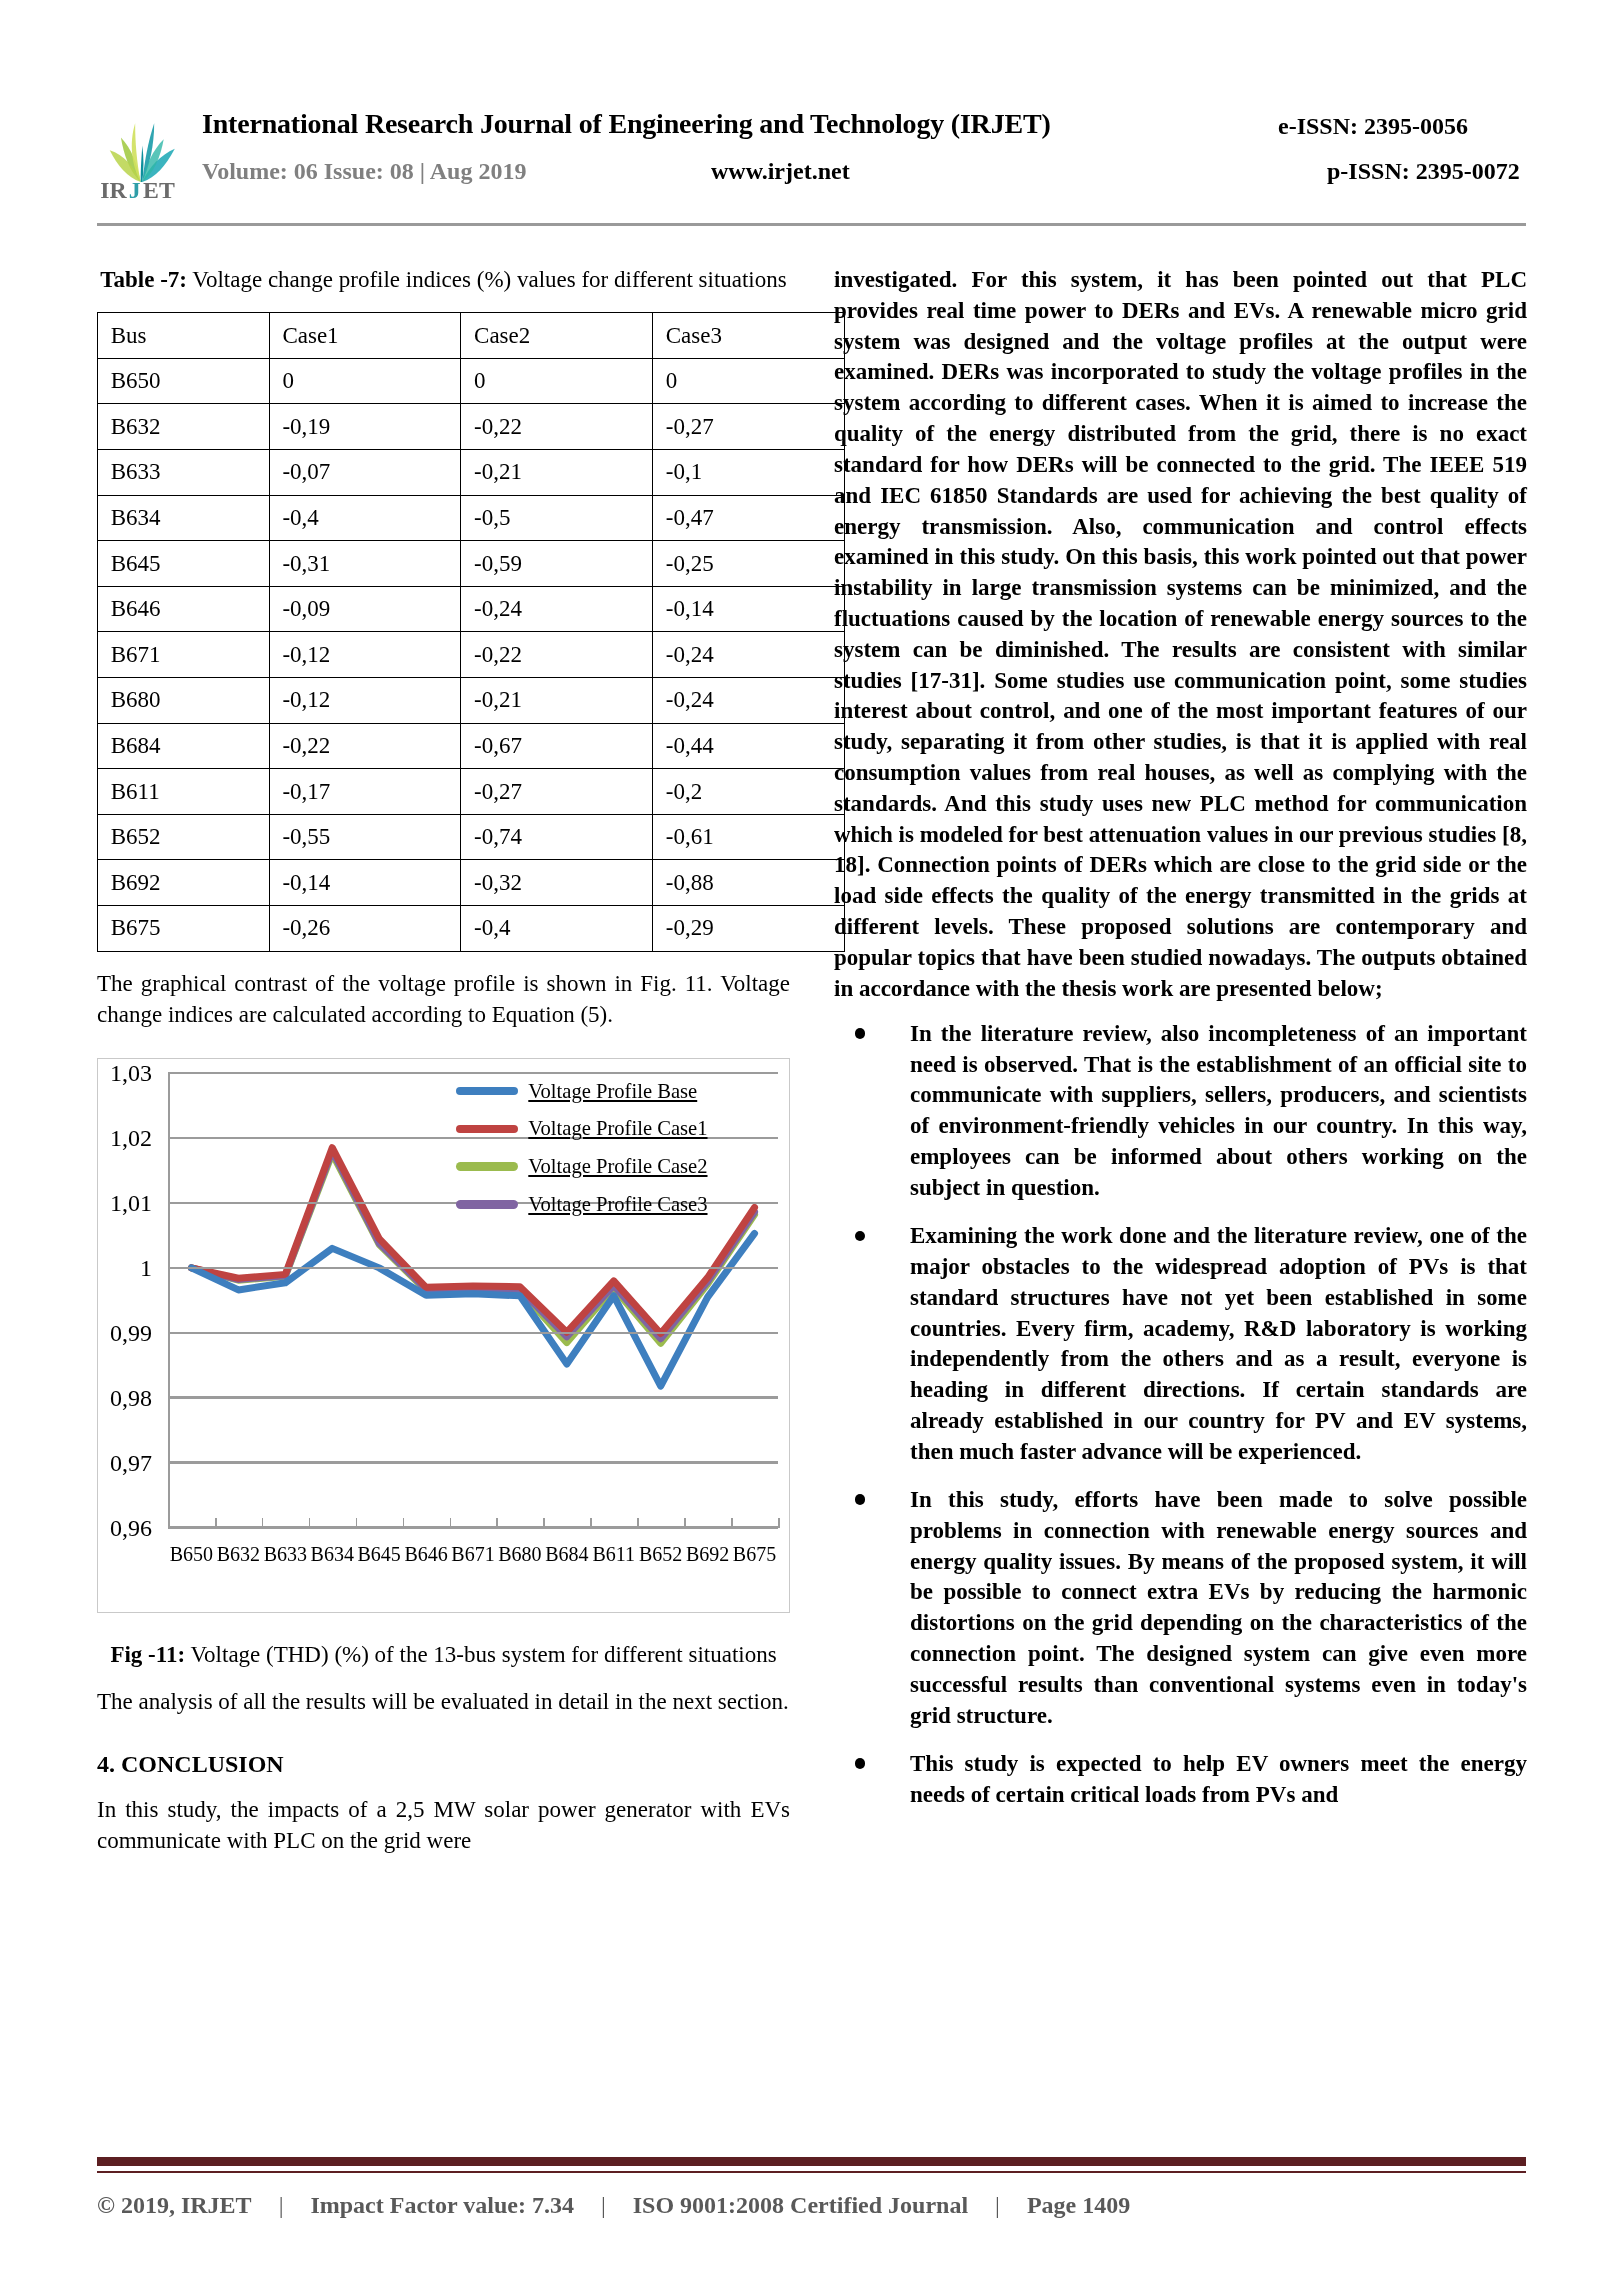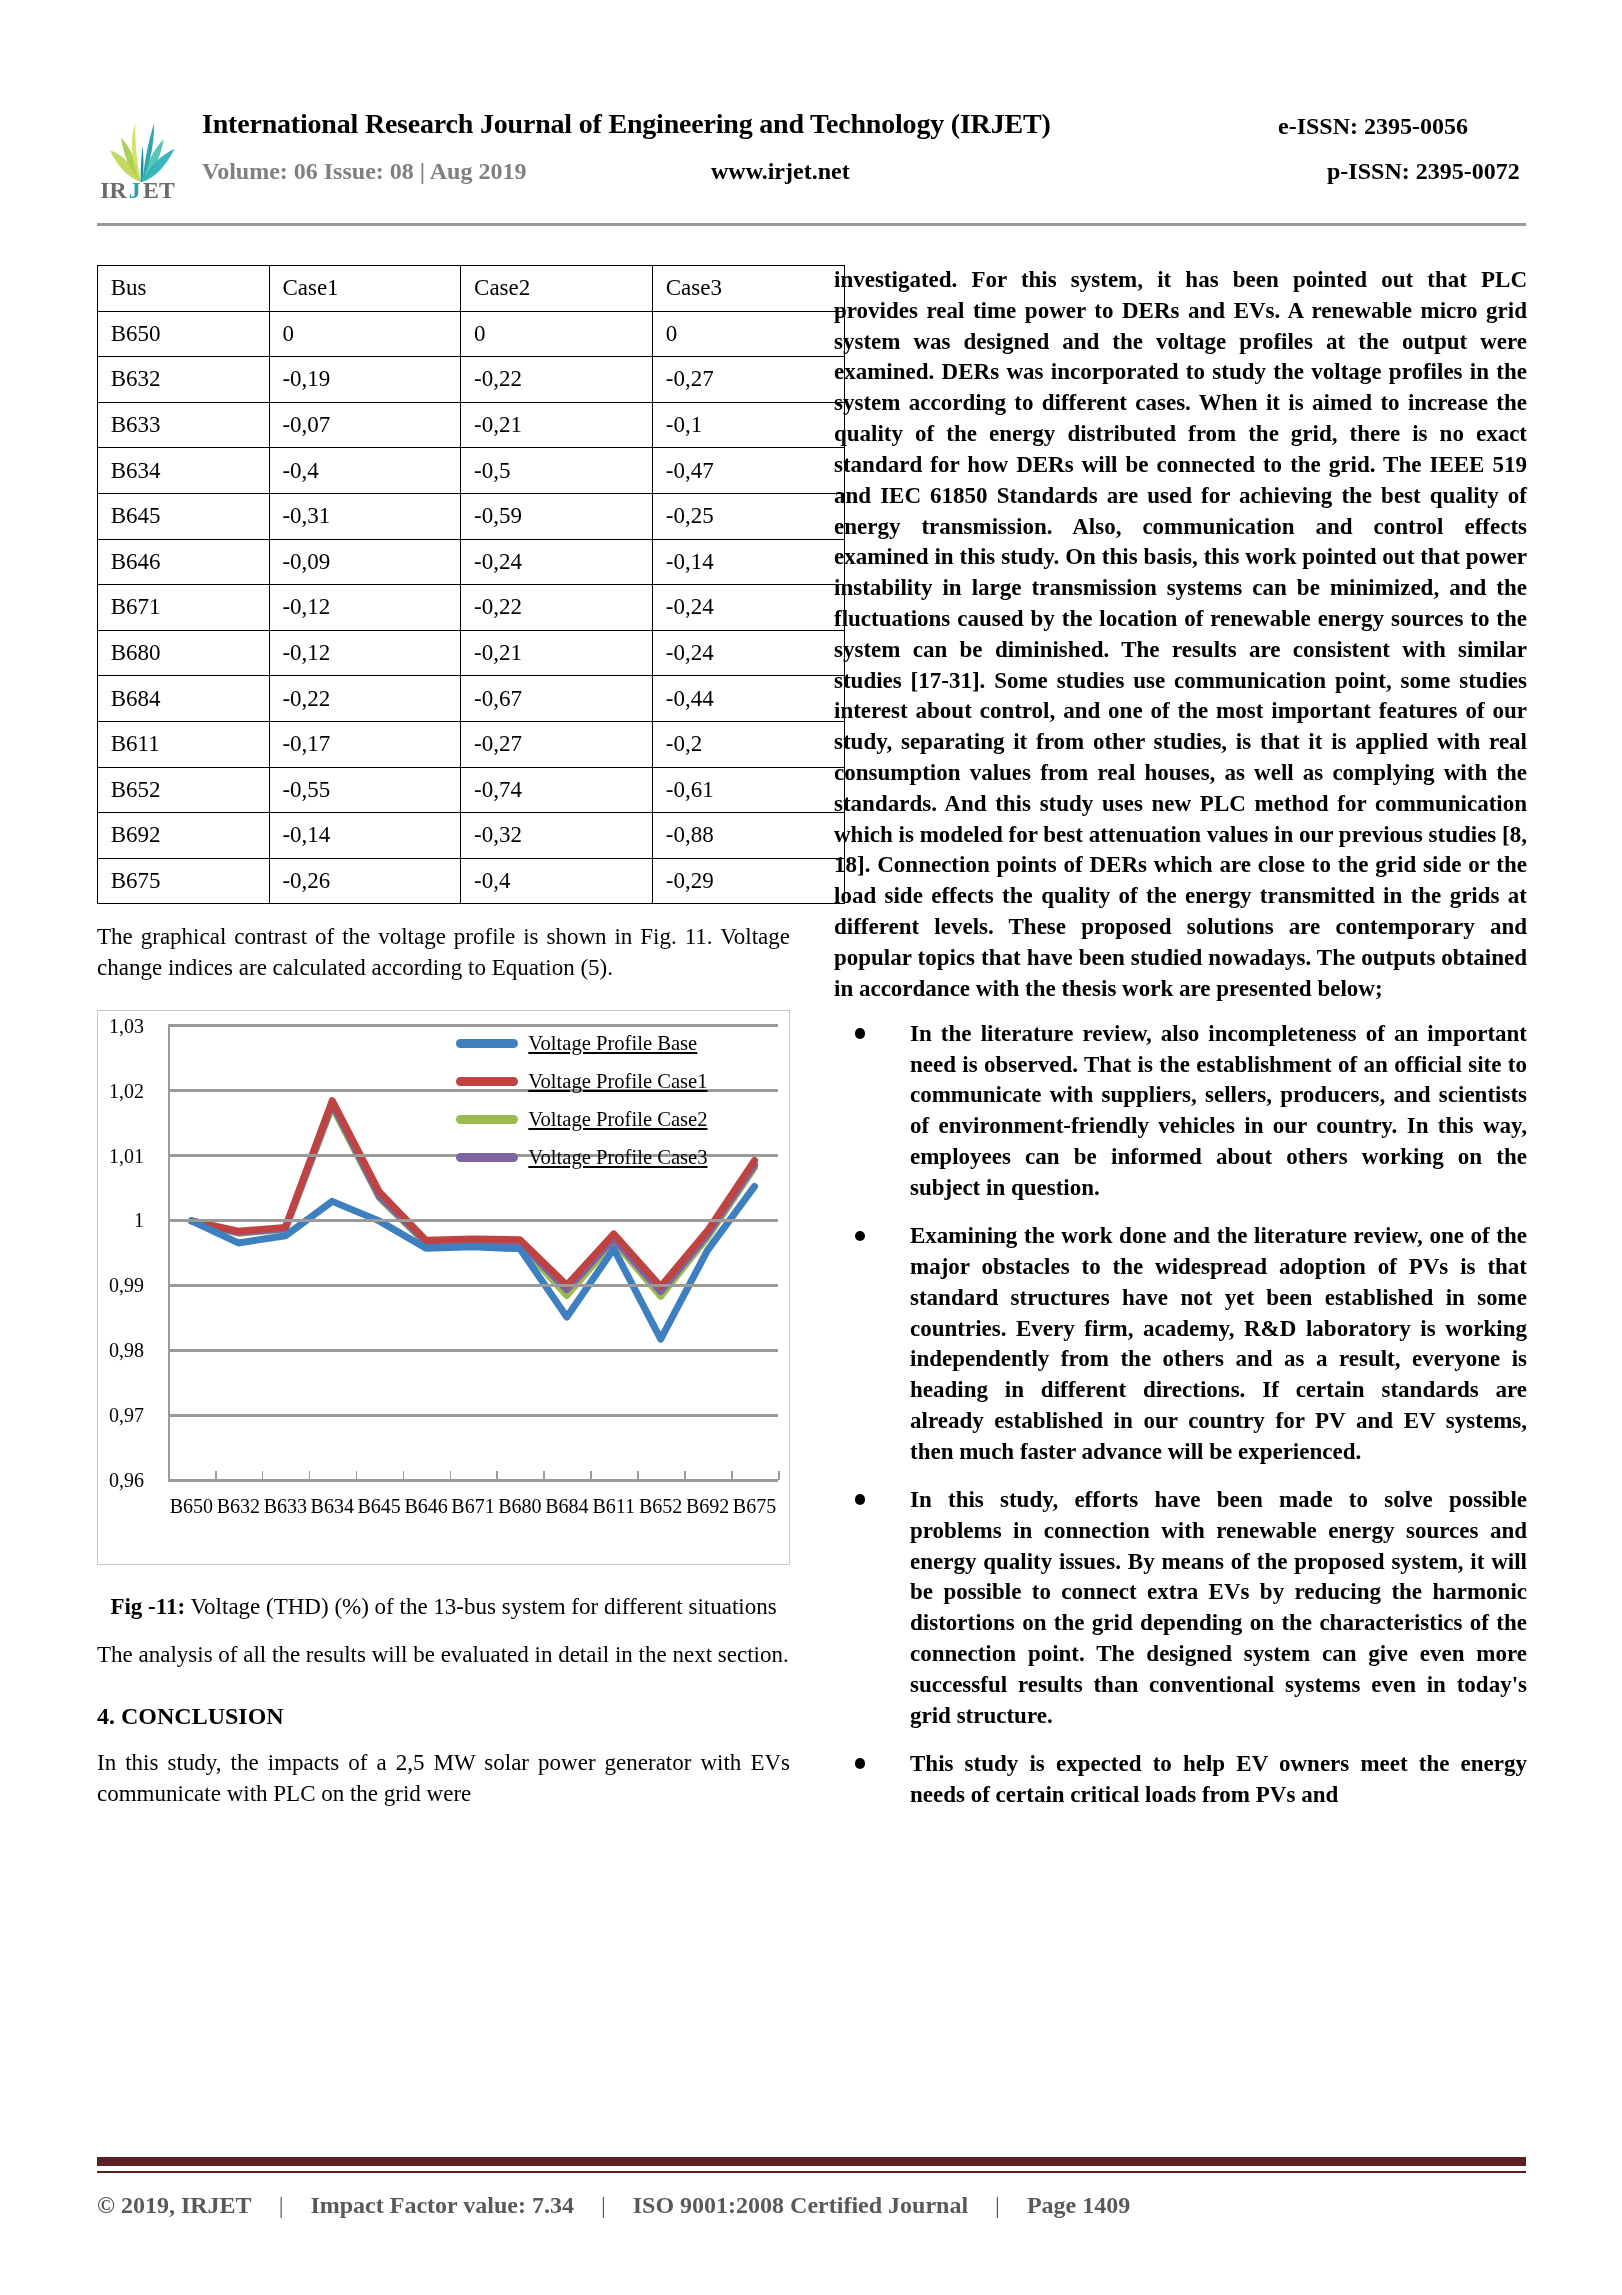--- a/index.html
+++ b/index.html
@@ -95,22 +95,22 @@
     position:relative;width:693px;height:555px;margin:27px 0 0 0;
     border:1.6px solid #c9c9c9;background:#fff;box-sizing:border-box;
   }
   .plot{
     position:absolute;left:70px;top:14.3px;right:11px;bottom:84px;
   }
   .gridline{
     position:absolute;left:0;right:0;height:2.4px;background:#9b9b9b;
   }
   .ytick{
-    position:absolute;right:100%;margin-right:24px;
-    font-size:20px;line-height:1;transform:translateY(-50%);
+    position:absolute;right:100%;margin-right:16px;
+    font-size:24px;line-height:1;transform:translateY(-50%);
     white-space:nowrap;
   }
   .axis-v{
     position:absolute;left:0;top:0;bottom:0;width:2.4px;background:#9b9b9b;
   }
   .tickmark{
     position:absolute;bottom:-9.5px;width:1.6px;height:9.5px;background:#9b9b9b;
   }
   .xlab-row{
     position:absolute;left:70px;right:11px;bottom:46px;height:32px;
@@ -184,20 +184,23 @@
     <div class="hdr-title">International Research Journal of Engineering and Technology (IRJET)</div>
     <div class="hdr-eissn">e-ISSN: 2395-0056</div>
     <div class="hdr-vol">Volume: 06 Issue: 08 | Aug 2019</div>
     <div class="hdr-site">www.irjet.net</div>
     <div class="hdr-pissn">p-ISSN: 2395-0072</div>
   </div>
   <div class="hdr-rule"></div>
 
   <div class="col-left">
 
+    <div class="cap">
+      <b>Table -7:</b><span> Voltage change profile indices (%) values for different situations</span>
+    </div>
 
     <table class="vt">
       <tbody id="vt-body">
           <tr>
             <td class="c0">Bus</td>
             <td class="c1">Case1</td>
             <td class="c2">Case2</td>
             <td class="c3">Case3</td>
           </tr>
           <tr>

